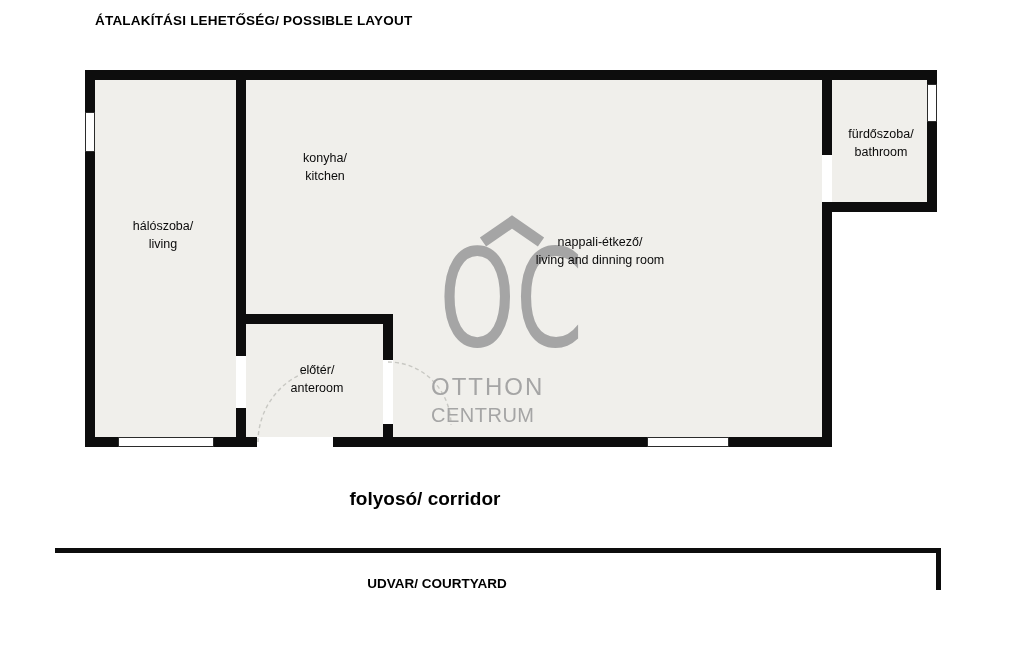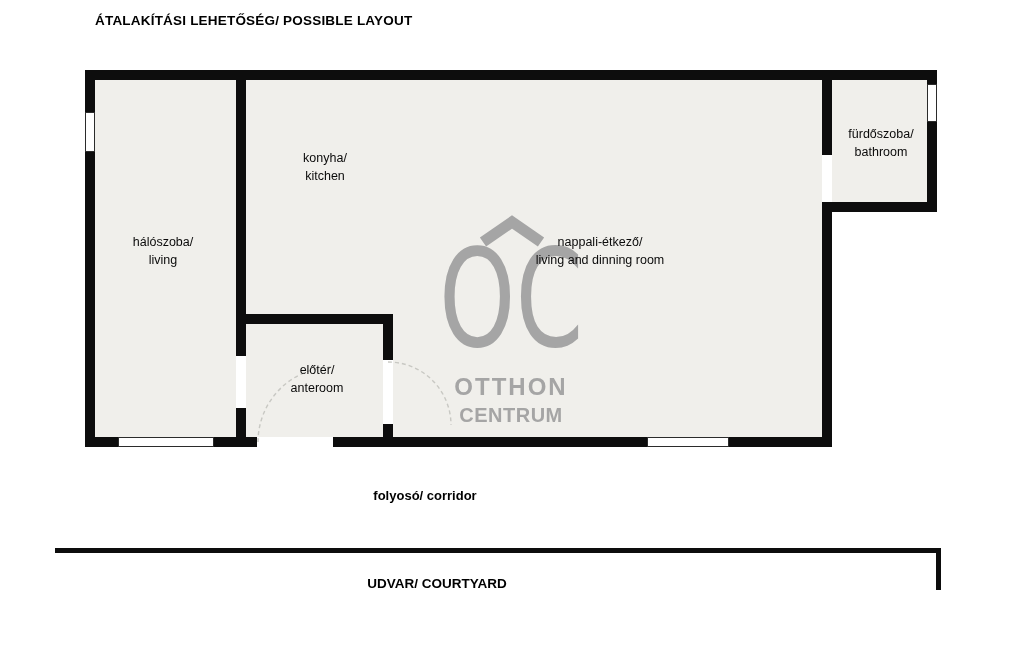--- a/index.html
+++ b/index.html
@@ -14,27 +14,27 @@
   .floor{position:absolute;background:#f0efeb;}
   .wall{position:absolute;background:#0d0d0d;}
   .win{position:absolute;background:#ffffff;border:1px solid #2b2b2b;box-sizing:border-box;}
   .gap{position:absolute;background:#ffffff;}
   .room-label{
     position:absolute;text-align:center;font-size:12.5px;line-height:18px;color:#0a0a0a;
   }
   .arcs{position:absolute;left:230px;top:330px;}
   .wm-logo{position:absolute;left:440px;top:212px;}
   .wm-line{
-    position:absolute;text-align:center;font-weight:bold;color:#a5a5a5;
+    position:absolute;text-align:left;font-weight:normal;color:#a5a5a5;
   }
   .wm-line1{left:431px;top:373px;width:160px;font-size:24px;letter-spacing:2px;}
   .wm-line2{left:431px;top:404px;width:160px;font-size:20px;letter-spacing:.5px;}
   .corridor{
     position:absolute;left:325px;top:488px;width:200px;text-align:center;
-    font-size:13px;font-weight:bold;color:#000;
+    font-size:19px;font-weight:bold;color:#000;
   }
   .courtyard-line{position:absolute;left:55px;top:548px;width:886px;height:5px;background:#0d0d0d;}
   .courtyard-end{position:absolute;left:936px;top:548px;width:5px;height:42px;background:#0d0d0d;}
   .courtyard-label{
     position:absolute;left:317px;top:576px;width:240px;text-align:center;
     font-size:13.5px;font-weight:bold;color:#000;
   }
 </style>
 </head>
 <body>
@@ -72,21 +72,21 @@
     <path d="M 158,32 A 63 63 0 0 1 221,95" fill="none" stroke="#c8c8c3" stroke-width="1.4" stroke-dasharray="4 3"></path>
   </svg>
 
   <svg class="wm-logo" width="145" height="152">
     <polyline points="43,30 72,10 101,30" fill="none" stroke="#a5a5a5" stroke-width="11"></polyline>
     <text x="99" y="134" text-anchor="middle" transform="scale(0.72,1)" font-family="DejaVu Sans, sans-serif" font-size="135" fill="#a5a5a5">OC</text>
   </svg>
   <div class="wm-line wm-line1">OTTHON</div>
   <div class="wm-line wm-line2">CENTRUM</div>
 
-  <div class="room-label" style="left:98px;top:233px;width:130px;">
+  <div class="room-label" style="left:98px;top:217px;width:130px;">
     <div>hálószoba/</div>
     <div>living</div>
   </div>
   <div class="room-label" style="left:260px;top:149px;width:130px;">
     <div>konyha/</div>
     <div>kitchen</div>
   </div>
   <div class="room-label" style="left:480px;top:233px;width:240px;">
     <div>nappali-étkező/</div>
     <div>living and dinning room</div>

